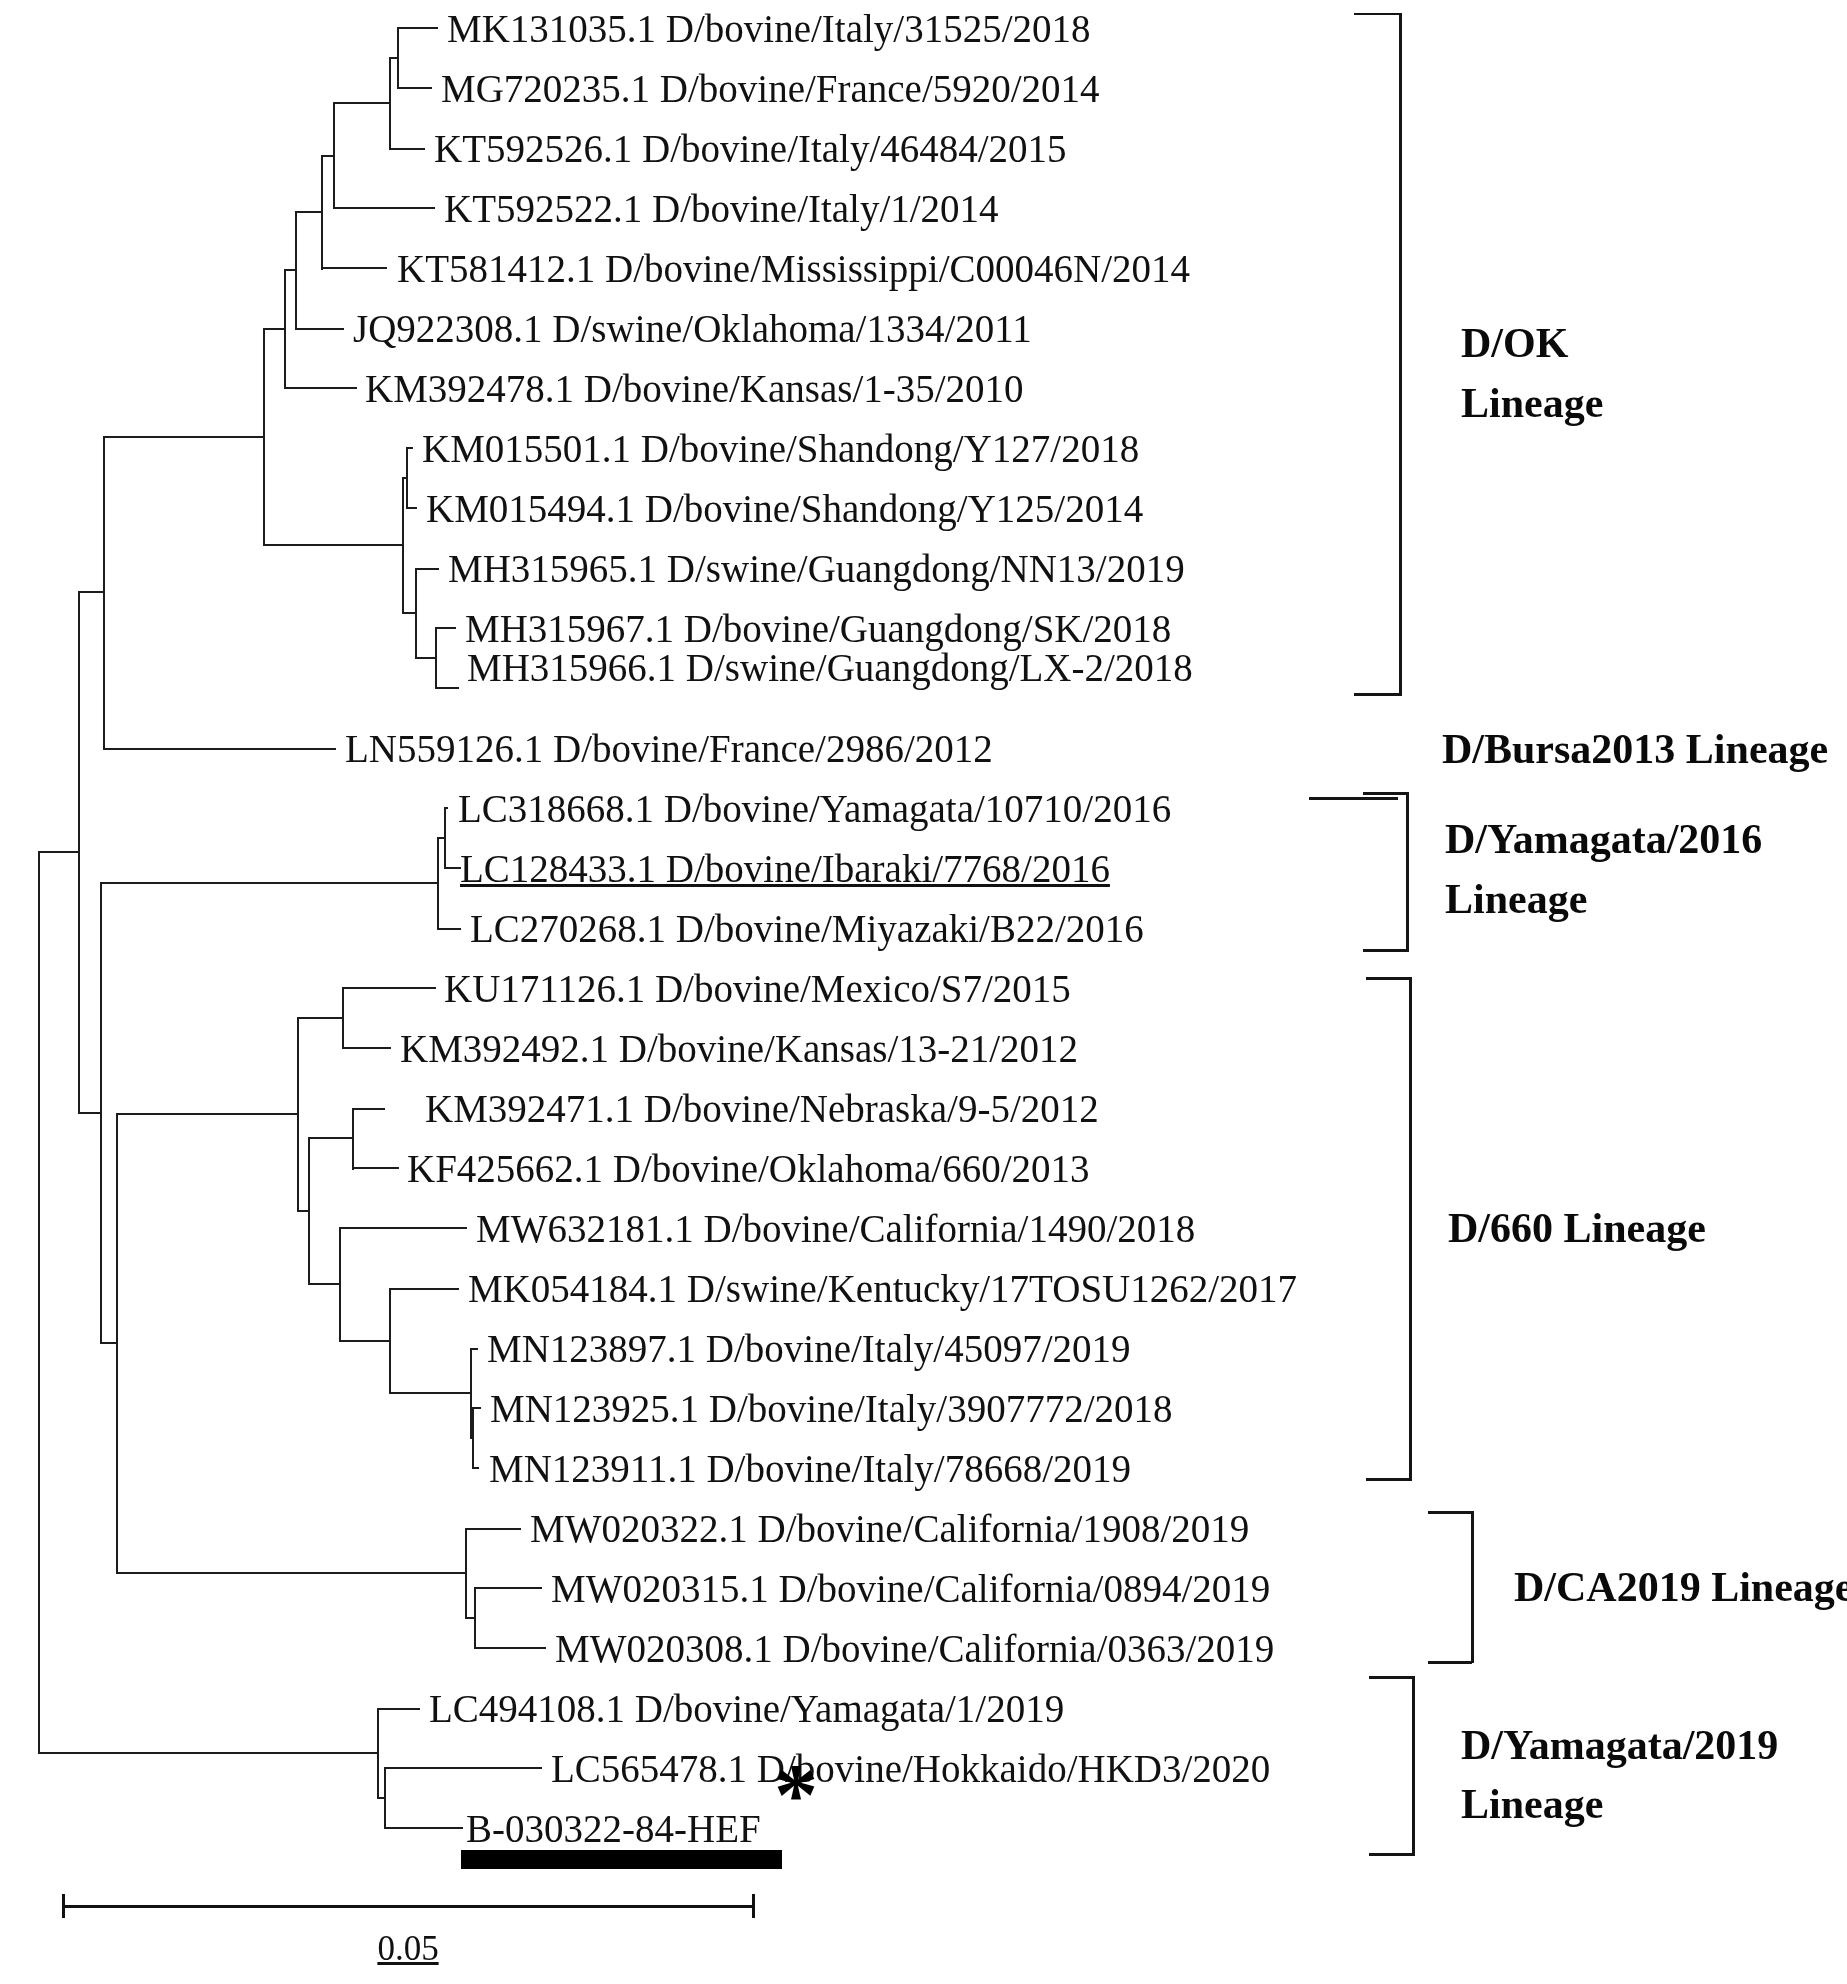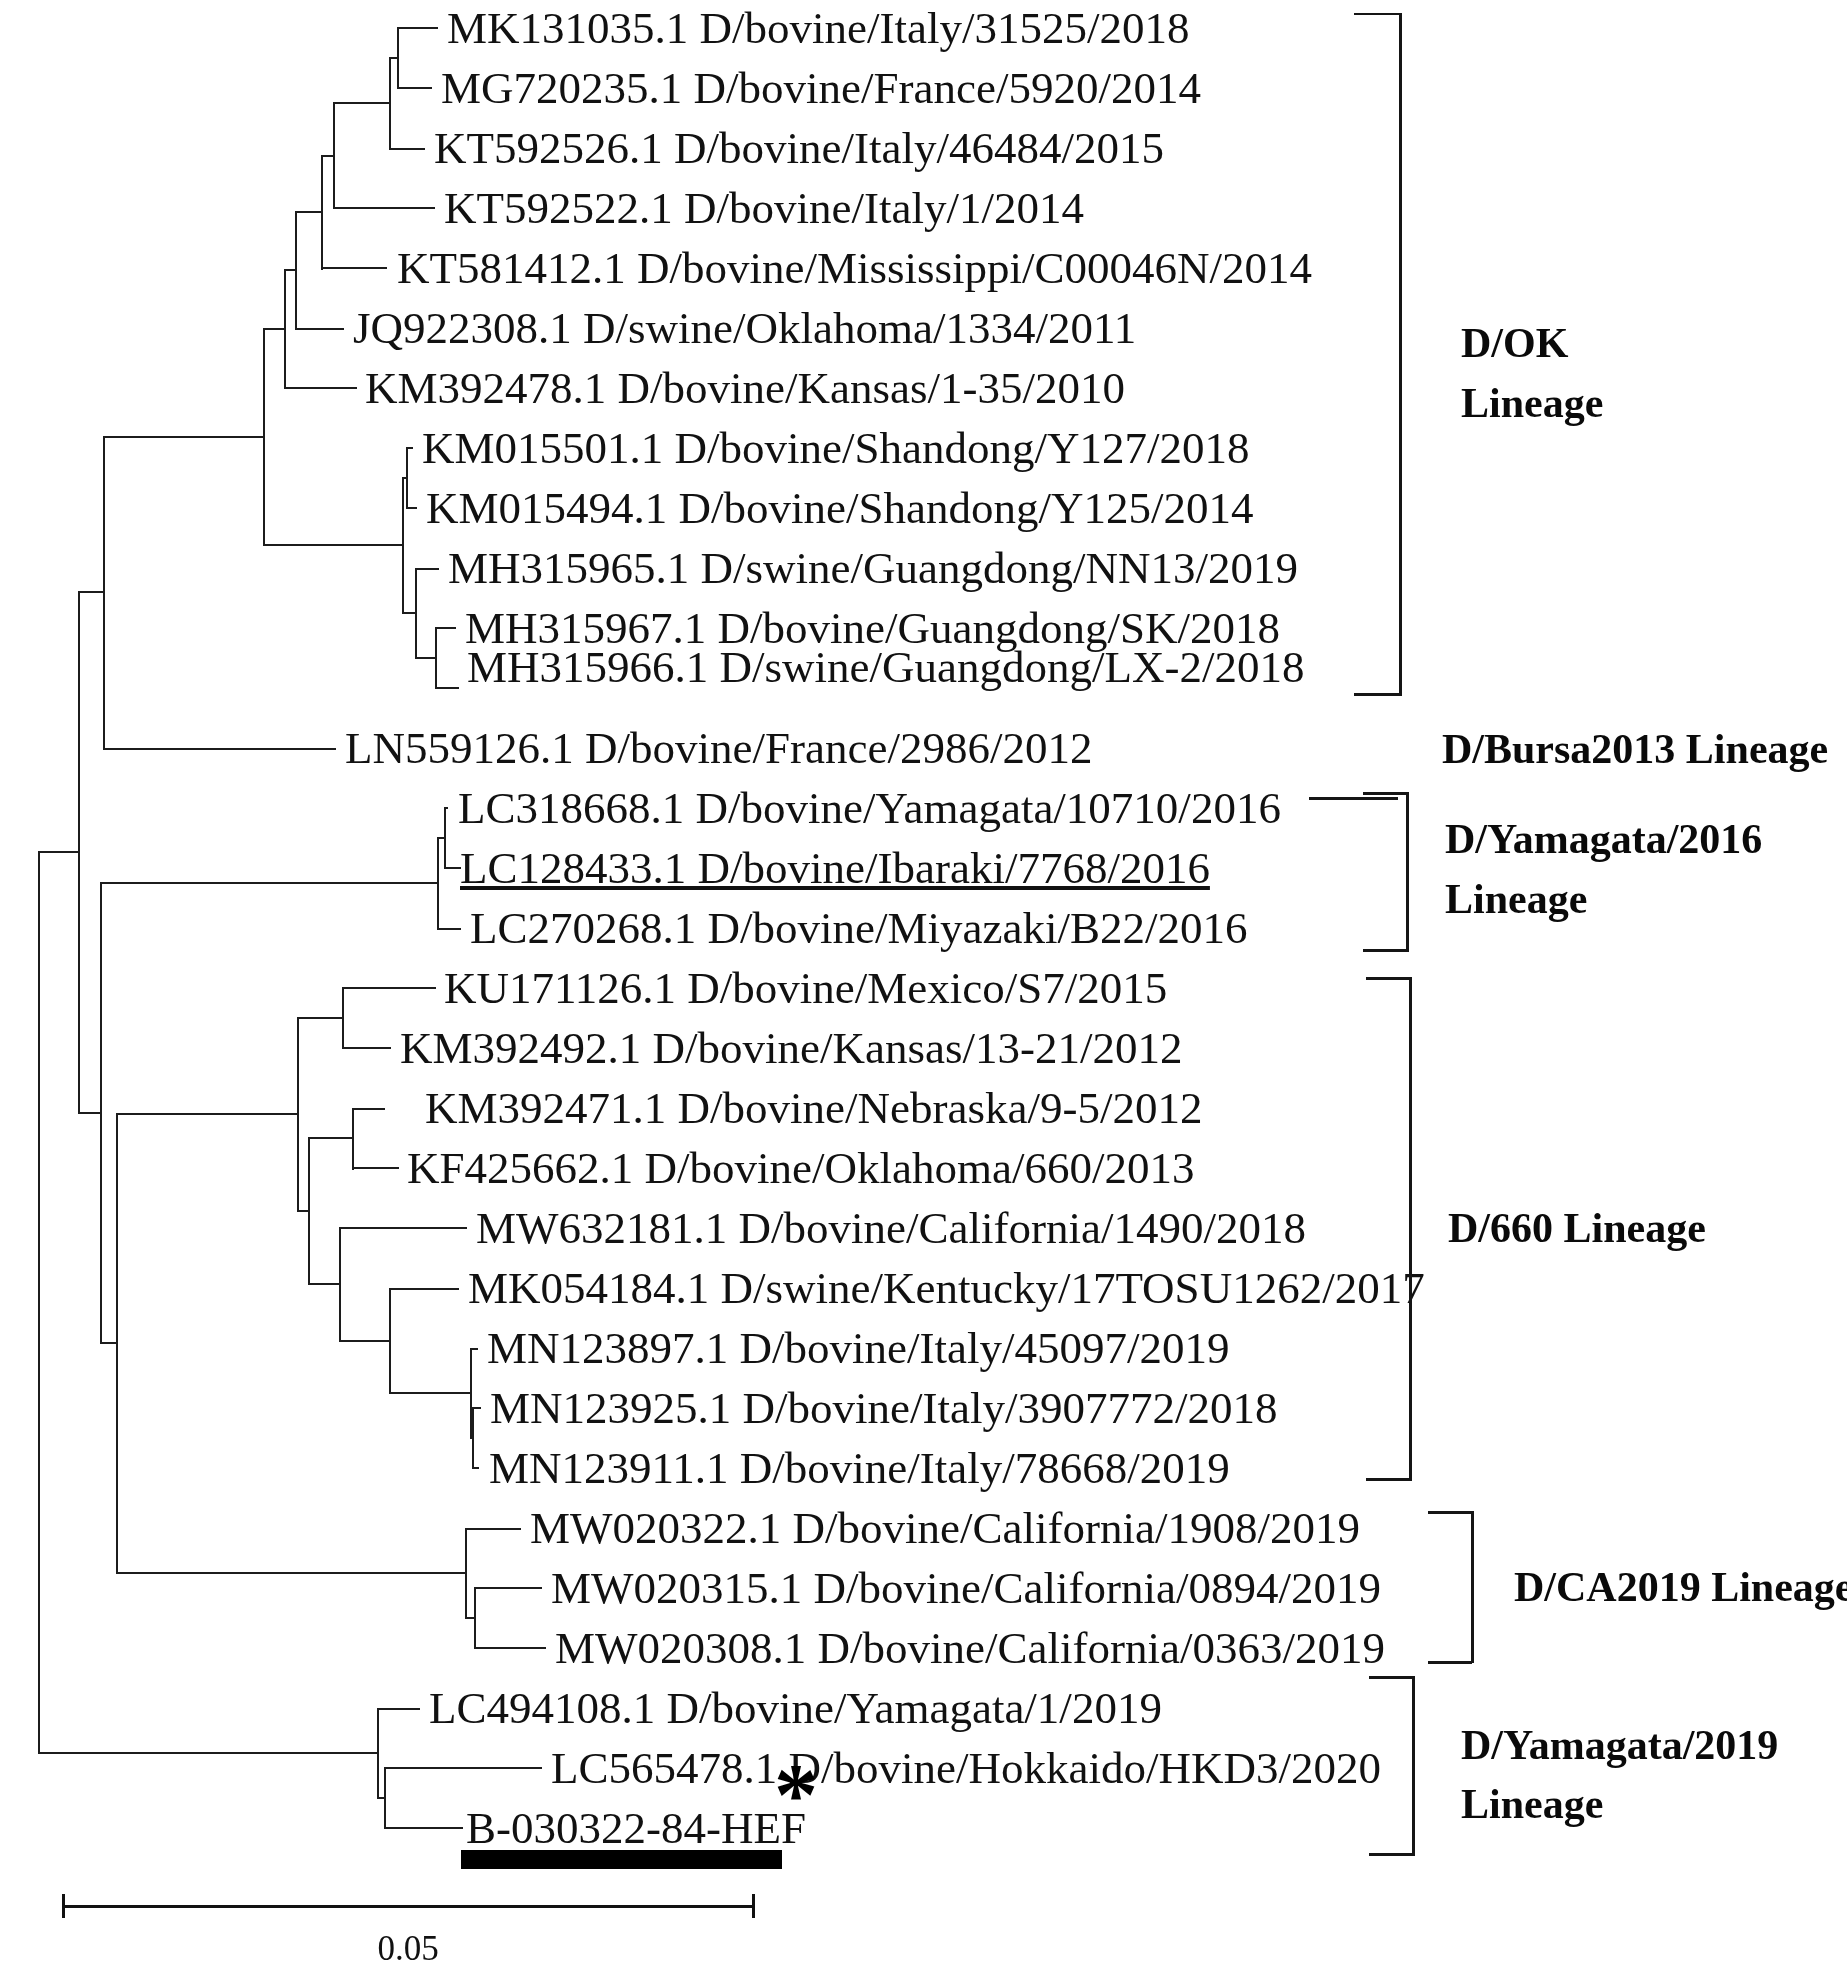--- a/index.html
+++ b/index.html
@@ -16,21 +16,21 @@
     overflow: hidden;
   }
   .hline, .vline {
     position: absolute;
     background: #1c1c1c;
   }
   .hline { height: 1.9px; }
   .vline { width: 1.9px; }
   .taxon-label {
     position: absolute;
-    font-size: 45px;
+    font-size: 39px;
     line-height: 39px;
     color: #111111;
     white-space: nowrap;
     letter-spacing: 0px;
   }
   .lineage-label-line {
     position: absolute;
     font-size: 42px;
     line-height: 42px;
     font-weight: bold;
@@ -224,16 +224,16 @@
       <div class="lineage-label-line" style="left: 1461px; top: 1783px;">Lineage</div>
     </div>
 
   <div id="highlight-bar" class="highlight-bar" style="left: 461px; top: 1850px; width: 321px; height: 19px;"></div>
   <div id="asterisk" class="asterisk-marker" style="left: 774px; top: 1763px;">*</div>
 
   <div id="scalebar-layer">
     <div id="scale-main" class="scale-line" style="left: 63px; top: 1905px; width: 690px; height: 3.1px;"></div>
     <div id="scale-tick-left" class="scale-line" style="left: 62px; top: 1894px; width: 2.5px; height: 24px;"></div>
     <div id="scale-tick-right" class="scale-line" style="left: 752px; top: 1894px; width: 2.5px; height: 24px;"></div>
-    <div id="scale-label" class="scale-label" style="left: 339px; top: 1931px;">0.05</div>
+    <div id="scale-label" class="scale-label" style="left: 339px; top: 1931px; text-decoration: underline;">0.05</div>
   </div>
 </div>
 
 
 </body></html>

